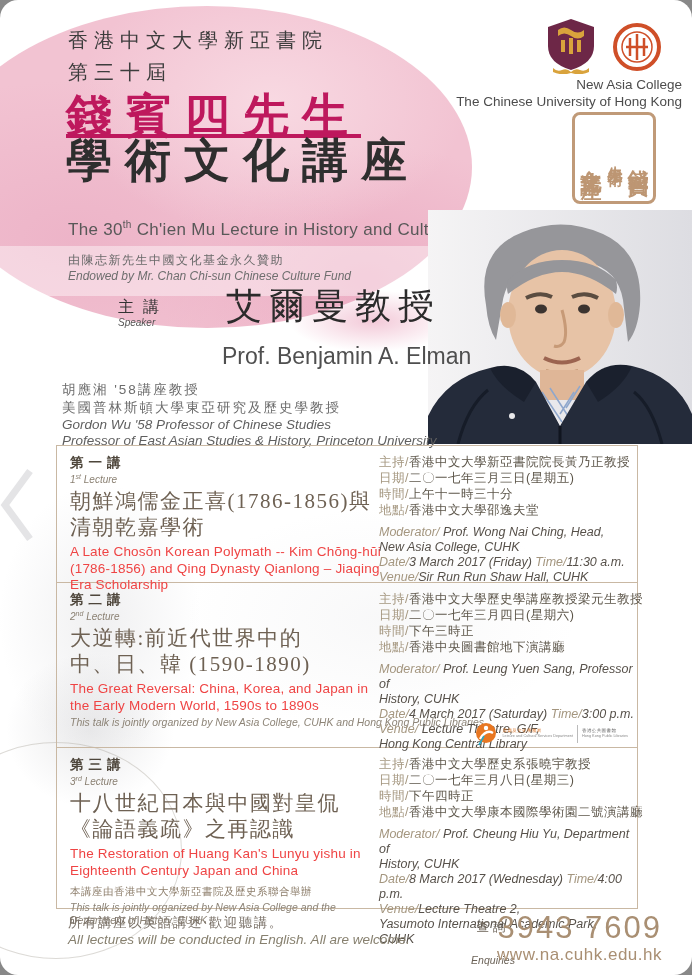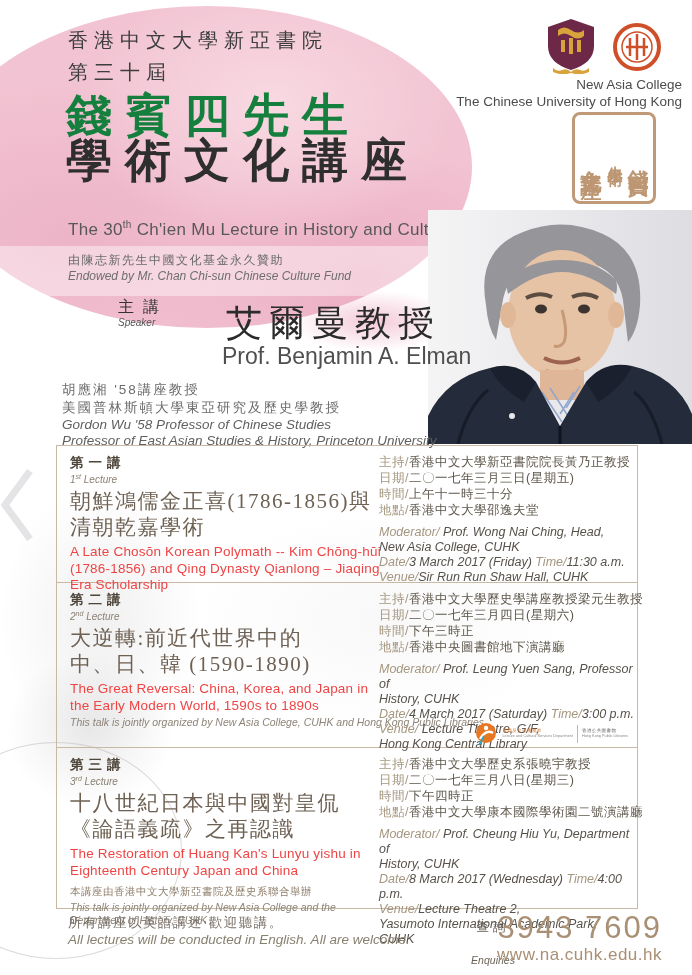--- a/index.html
+++ b/index.html
@@ -1,17 +1,17 @@
 <!DOCTYPE html>
 <html><head>
 <meta charset="utf-8">
 <style>
   html,body{margin:0;padding:0;background:#888;}
   .poster{position:relative;width:692px;height:975px;background:#ffffff;overflow:hidden;
-    font-family:"Liberation Sans","DejaVu Sans",sans-serif;color:#444;}
+    font-family:"Liberation Sans","DejaVu Sans",sans-serif;color:#444;border-radius:18px;}
   .serif{font-family:"Liberation Serif","DejaVu Serif",serif;}
   .abs{position:absolute;}
   
   .pink-ellipse{left:-58px;top:6px;width:530px;height:322px;border-radius:50%;
     background:
       radial-gradient(ellipse at 62% 30%, #f8d9e2 0%, rgba(248,217,226,0) 42%),
       radial-gradient(ellipse at 25% 72%, #edb4c8 0%, rgba(237,180,200,0) 48%),
       radial-gradient(ellipse at 80% 85%, #ecaec4 0%, rgba(236,174,196,0) 35%),
       #f2c3d2;}
   .pink-blob{left:288px;top:290px;width:170px;height:62px;border-radius:50%;
@@ -21,41 +21,41 @@
     background:radial-gradient(closest-side, rgba(185,185,190,.22), rgba(185,185,190,0) 72%);}
   .wave2{left:-30px;top:620px;width:240px;height:220px;
     background:radial-gradient(closest-side, rgba(170,170,175,.25), rgba(170,170,175,0) 70%);}
   .wave3{left:120px;top:470px;width:520px;height:300px;
     background:radial-gradient(closest-side, rgba(200,200,204,.12), rgba(200,200,204,0) 75%);}
   .circle-outline{left:-70px;top:742px;width:250px;height:215px;border:1px solid rgba(178,172,164,.45);
     border-radius:50%;}
   
   .h-college{left:68px;top:27px;font-size:20px;letter-spacing:6px;color:#3d3d3d;}
   .h-edition{left:68px;top:59px;font-size:20px;letter-spacing:6px;color:#3d3d3d;}
-  .h-title1{left:66px;top:85px;font-size:46px;font-weight:bold;letter-spacing:13px;color:#15803d;}
+  .h-title1{left:66px;top:85px;font-size:46px;font-weight:bold;letter-spacing:13px;color:#be185d;text-decoration:underline;}
   .h-title2{left:66px;top:130px;font-size:46px;font-weight:bold;letter-spacing:13px;color:#2e2e2e;}
   .h-title-en{left:68px;top:219px;font-size:17px;color:#585858;letter-spacing:.3px;}
   .h-title-en sup{font-size:10px;}
   .h-endow-cn{left:68px;top:252px;font-size:12px;color:#696969;letter-spacing:1.5px;}
   .h-endow-en{left:68px;top:269px;font-size:12px;font-style:italic;color:#6e6e6e;}
   .org-en{right:10px;top:76px;text-align:right;font-size:13.5px;line-height:17px;color:#4c4c4c;}
   
   .cuhk-logo{left:545px;top:18px;width:52px;height:56px;}
   .na-logo{left:612px;top:22px;width:50px;height:50px;}
   .seal{left:572px;top:112px;width:84px;height:92px;border:3px solid #c09a78;border-radius:8px;
     box-sizing:border-box;display:flex;flex-direction:row-reverse;justify-content:space-around;
     align-items:center;padding:3px 2px;background:rgba(255,255,255,.6);}
   .seal-col{writing-mode:vertical-rl;font-family:"Liberation Serif","DejaVu Serif",serif;
     color:#bd9673;font-weight:bold;}
   .seal-col.c3{font-size:21px;letter-spacing:3px;}
   .seal-col.c4{font-size:15px;letter-spacing:2px;}
   
   .sp-label-cn{left:118px;top:297px;font-size:16px;letter-spacing:9px;color:#333;}
   .sp-label-en{left:118px;top:317px;font-size:10px;font-style:italic;color:#555;}
-  .sp-name-cn{left:226px;top:299px;font-size:36px;letter-spacing:7px;color:#2b2b2b;}
+  .sp-name-cn{left:226px;top:282px;font-size:36px;letter-spacing:7px;color:#2b2b2b;}
   .sp-name-en{left:222px;top:343px;font-size:23px;color:#4f4f4f;}
   .sp-role1{left:62px;top:381px;font-size:13.5px;letter-spacing:2px;color:#6c6c6c;}
   .sp-role2{left:62px;top:399px;font-size:13.5px;letter-spacing:2px;color:#6c6c6c;}
   .sp-role3{left:62px;top:417px;font-size:13.5px;font-style:italic;color:#5f5f5f;}
   .sp-role4{left:62px;top:433px;font-size:13.5px;font-style:italic;color:#5f5f5f;}
   .photo{left:428px;top:210px;width:264px;height:234px;}
   
   .lec-table{left:56px;top:445px;width:580px;border:1px solid #c9b8a3;}
   .lec{position:relative;}
   .lec.b{border-bottom:1px solid #c9b8a3;}

